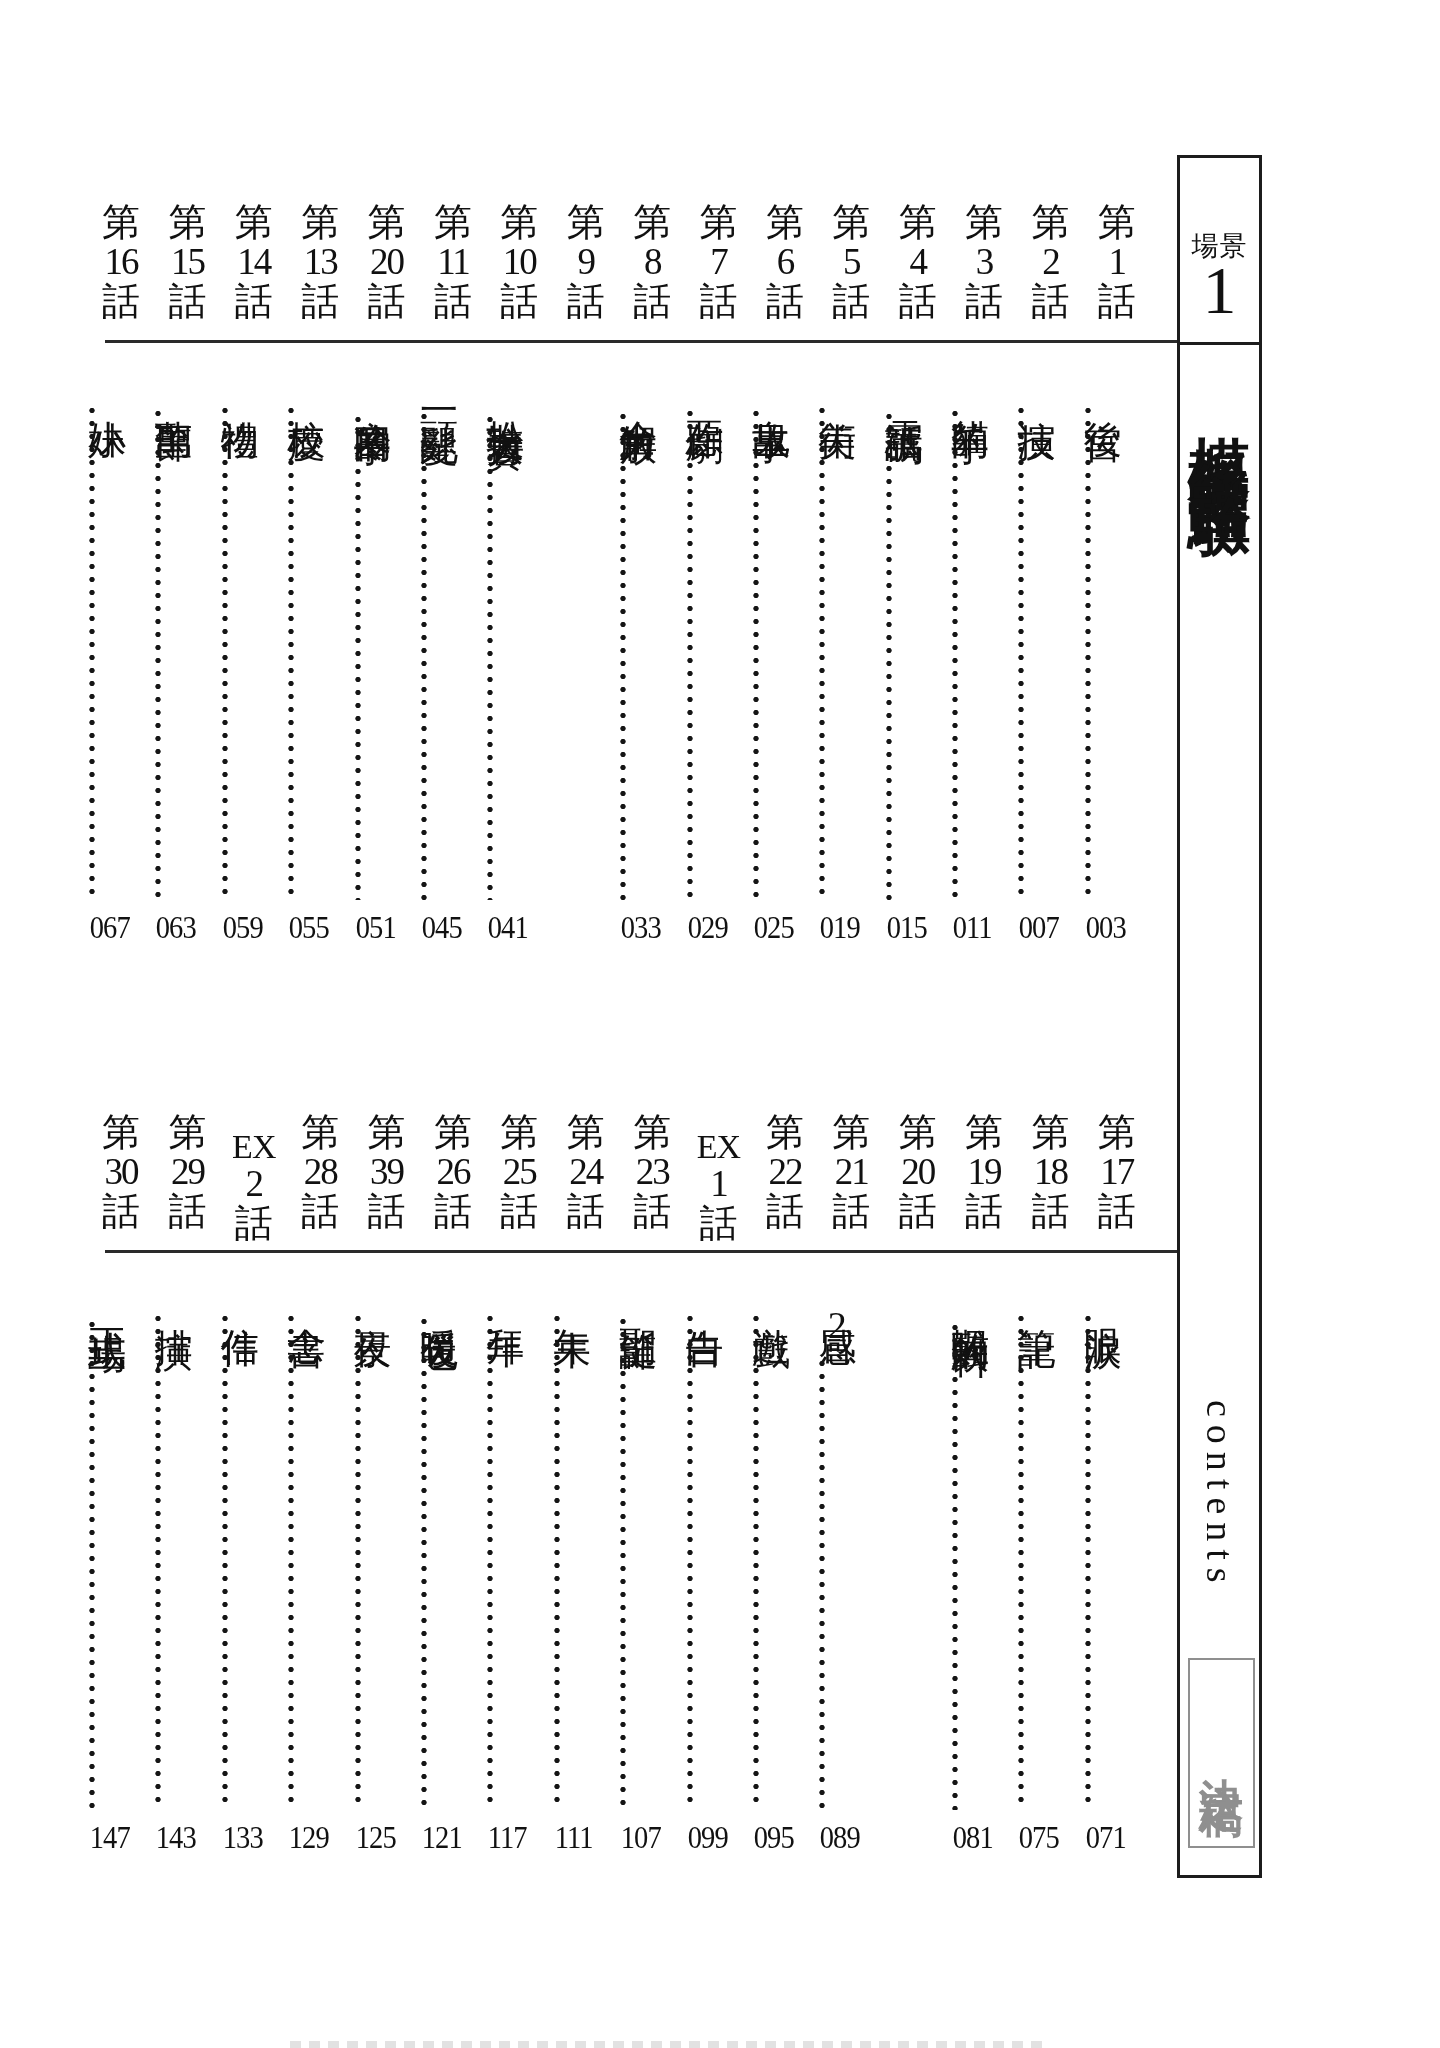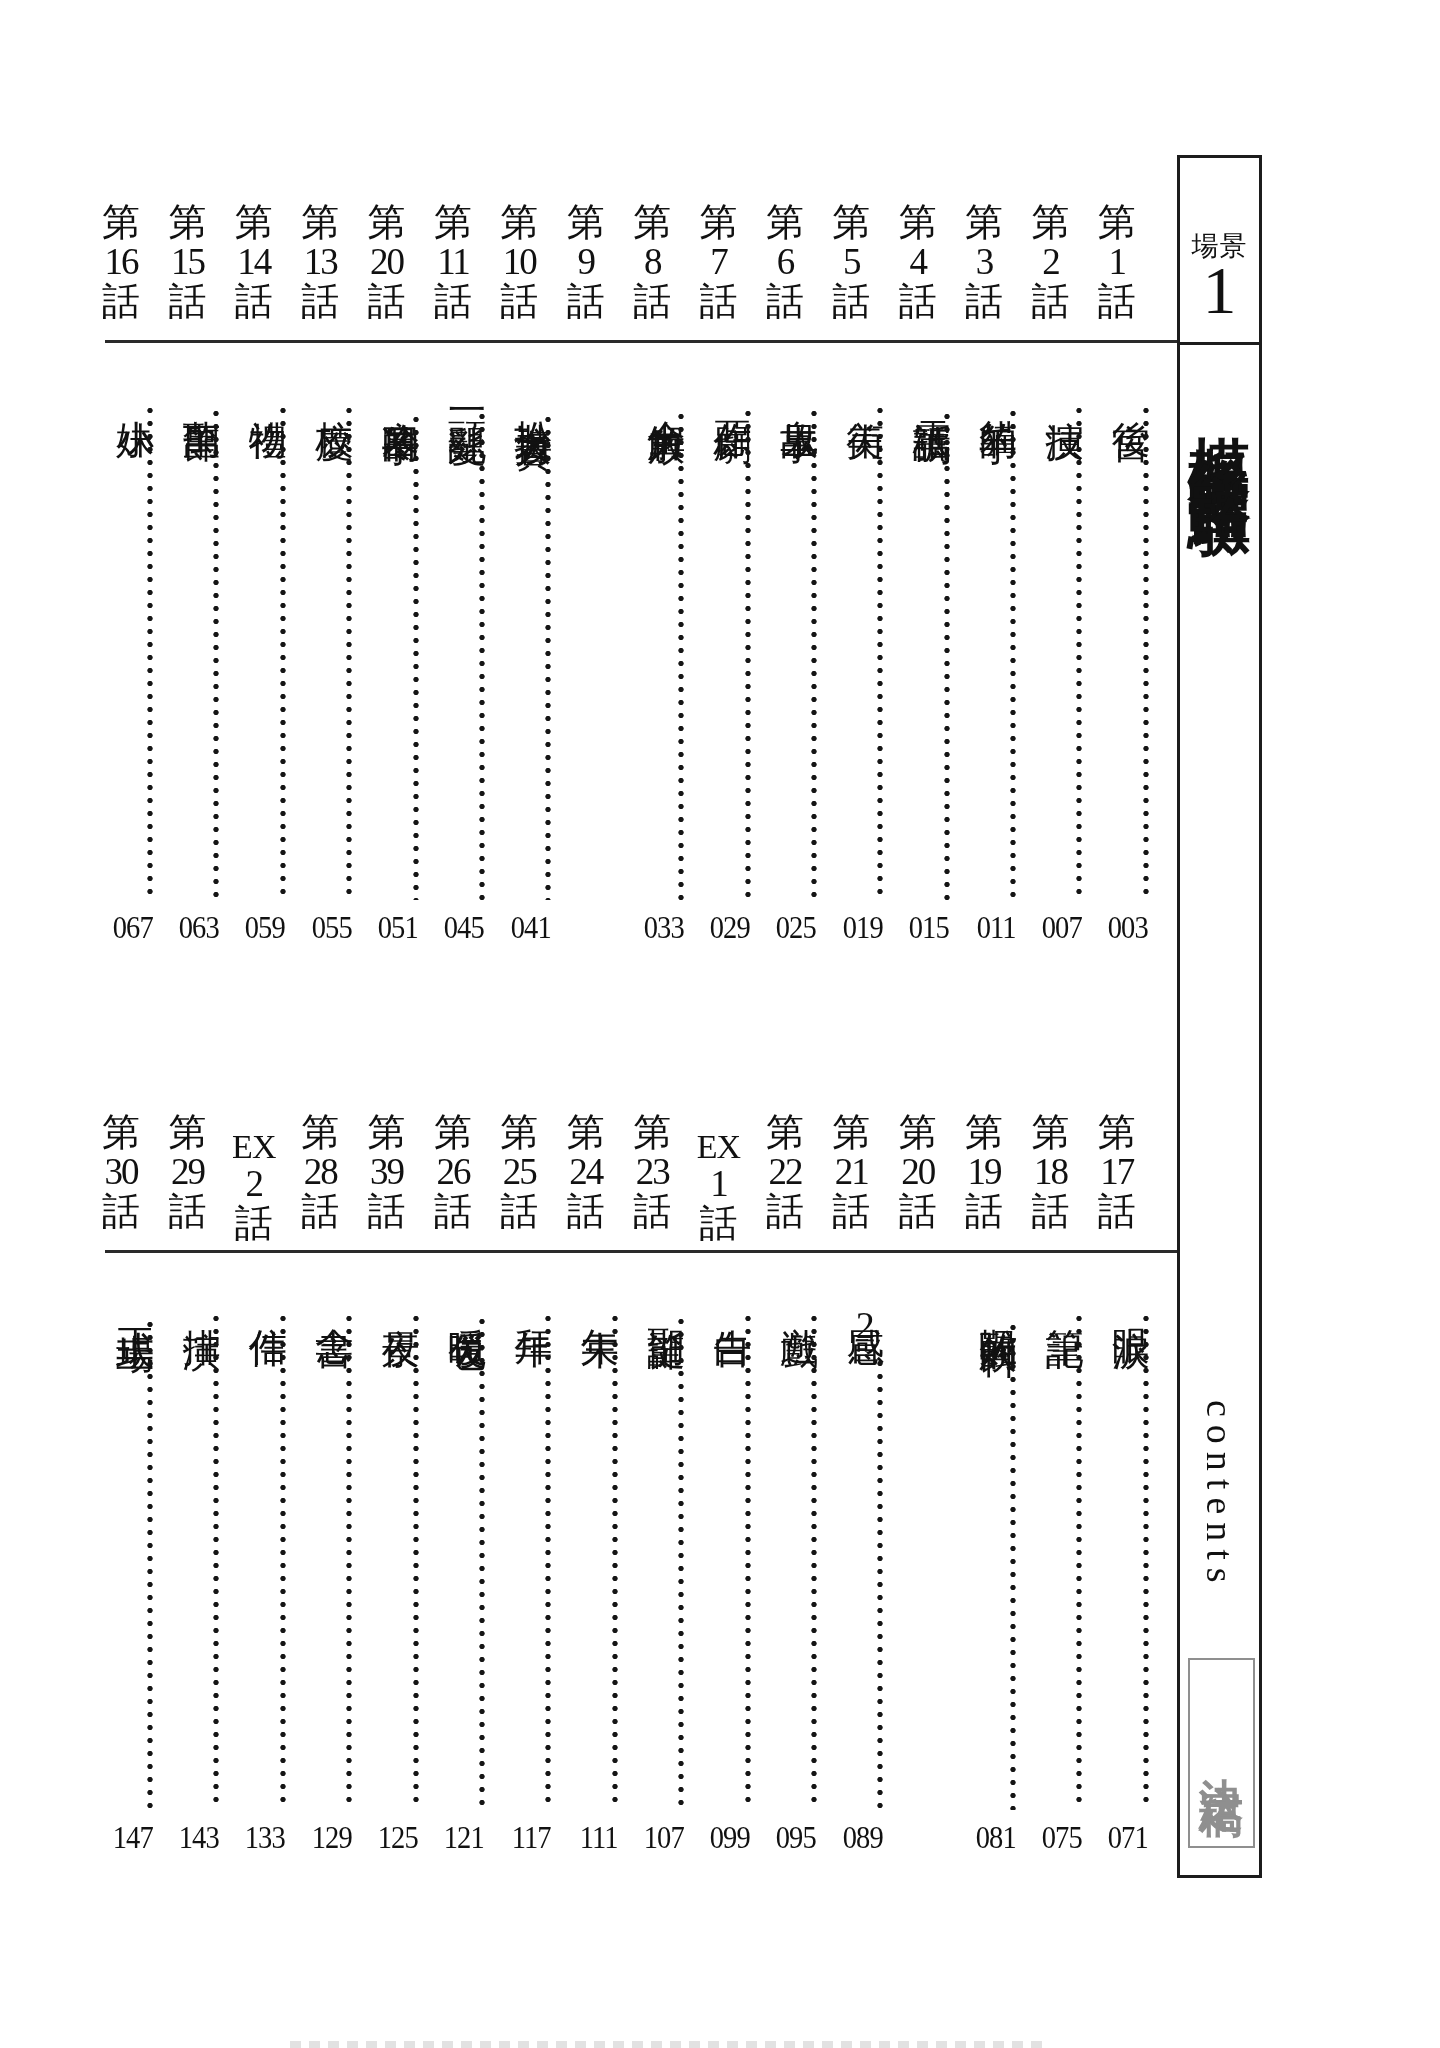--- a/index.html
+++ b/index.html
@@ -50,21 +50,21 @@
   .ch-prefix.latin{
     font-size:34px;
     letter-spacing:-1px;
     margin-top:16px;
   }
   .ch-body{
     flex:1;
     margin-top:48px;
     display:flex;
     flex-direction:column;
-    align-items:flex-end;
+    align-items:flex-start;
     width:100%;
   }
   .ch-title{
     writing-mode:vertical-rl;
     text-orientation:upright;
     font-size:38px;
     line-height:1;
     letter-spacing:3px;
     white-space:nowrap;
   }

